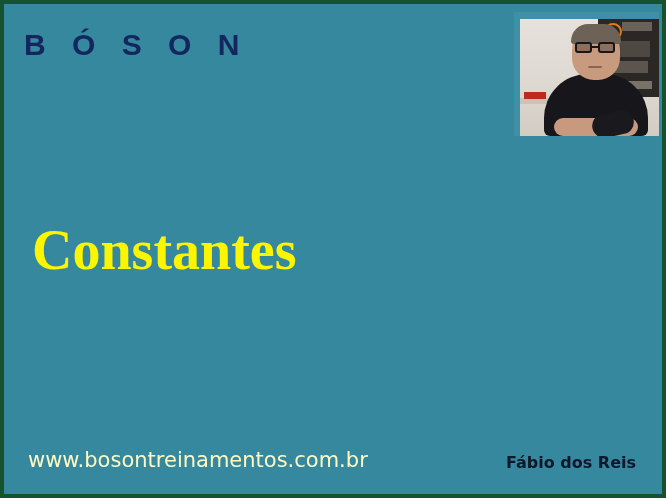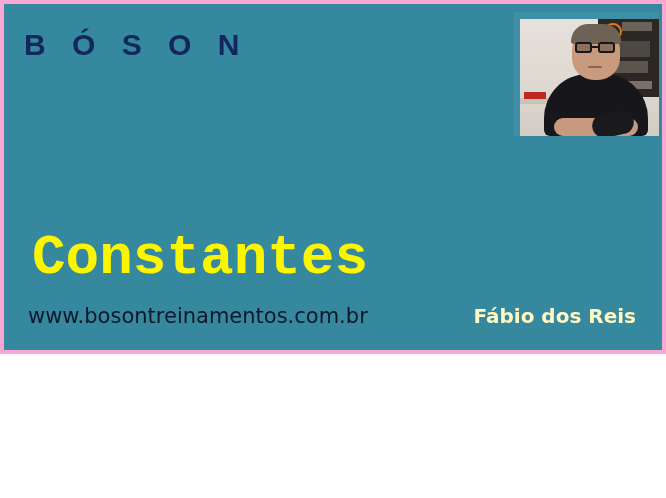--- a/index.html
+++ b/index.html
@@ -3,24 +3,24 @@
 <meta charset="utf-8">
 <style>
   html, body {
     margin: 0;
     padding: 0;
     background: #ffffff;
   }
   #slide {
     position: relative;
     width: 666px;
-    height: 354px;
+    height: 498px;
     background: #35889e;
     box-sizing: border-box;
-    border: 4px solid #f9a8d4;
+    border: 4px solid #14532d;
     overflow: hidden;
     font-family: "Liberation Sans", sans-serif;
   }
 
   
   .brand {
     position: absolute;
     left: 20px;
     top: 26px;
     display: flex;
@@ -54,47 +54,46 @@
     font-weight: bold;
     color: #8cc751;
     line-height: 1;
     letter-spacing: -1px;
     white-space: nowrap;
   }
   .title-sub {
     position: absolute;
     left: 28px;
     top: 218px;
-    font-family: Liberation Mono, monospace;
+    font-family: Liberation Serif, serif;
     font-size: 56px;
     font-weight: bold;
     color: #fcf500;
     line-height: 1;
     white-space: nowrap;
-    margin-top: 8px;
   }
 
   
   .footer-url {
     position: absolute;
     left: 24px;
     bottom: 22px;
     font-family: "DejaVu Sans", sans-serif;
     font-size: 21px;
-    color: #0f172a;
+    color: #fef9c3;
     white-space: nowrap;
   }
   .footer-author {
     position: absolute;
     right: 26px;
     bottom: 22px;
     font-family: "DejaVu Sans", sans-serif;
-    font-size: 20px;
-    font-weight: bold;
-    color: #fef9c3;
+    font-size: 16px;
+    font-weight: bold;
+    color: #0f172a;
     white-space: nowrap;
   }
 
   
   .photo {
     position: absolute;
     left: 510px;
     top: 8px;
     width: 145px;
     height: 124px;

